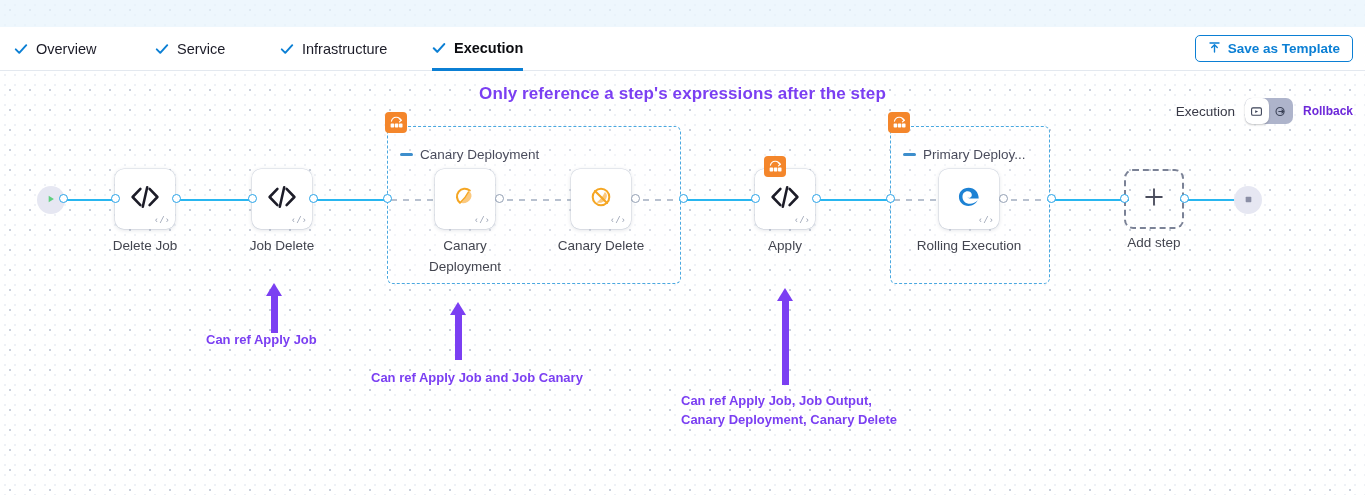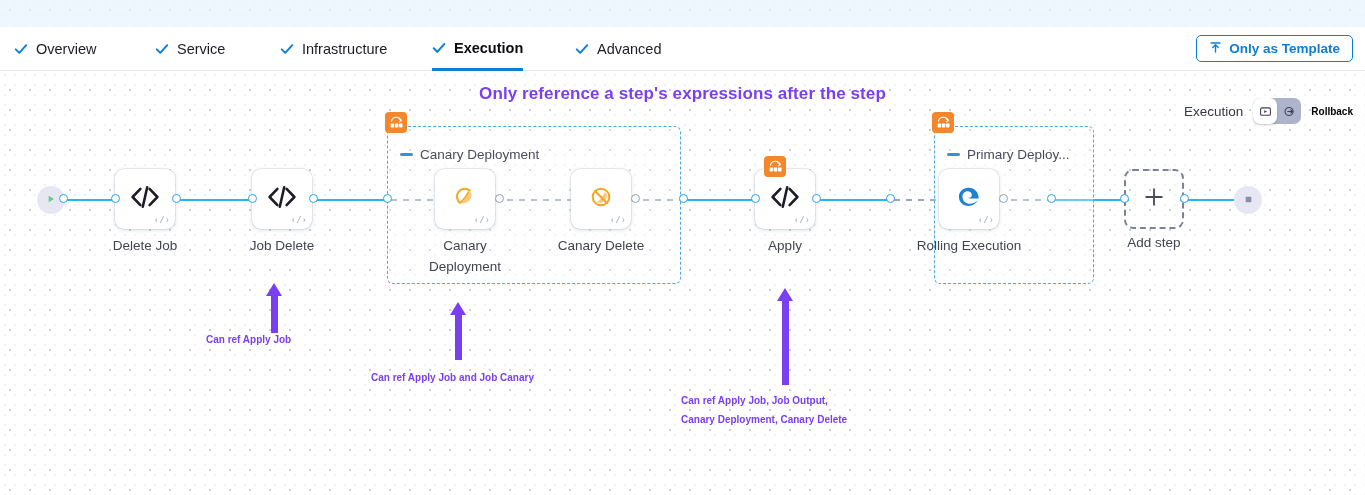--- a/index.html
+++ b/index.html
@@ -76,21 +76,21 @@
     padding:0;box-sizing:border-box;cursor:pointer;
   }
   .tg-half{
     width:24px;height:26px;display:flex;align-items:center;justify-content:center;
     box-sizing:border-box;
   }
   .tg-half.on{
     background:#ffffff;border-radius:7px;
     box-shadow:0 1px 2px rgba(0,0,0,.22);
   }
-  #rollback-link{color:#000000;font-weight:bold;cursor:pointer;font-size:10px;}
+  #rollback-link{color:#6d28d9;font-weight:bold;cursor:pointer;font-size:12px;}
 
   
   #pipeline{position:absolute;left:0;top:0;width:1365px;height:495px;}
 
   .grp{
     position:absolute;
     border:1.3px dashed #4aa8e0;border-radius:6px;
     background:rgba(255,255,255,0.30);
     box-sizing:border-box;
   }
@@ -166,21 +166,21 @@
 
   
   .arrow{position:absolute;}
   .arrow .shaft{position:absolute;left:5px;top:11px;width:7px;background:#7b3ff2;}
   .arrow .head{
     position:absolute;left:0;top:0;width:0;height:0;
     border-left:8.5px solid transparent;border-right:8.5px solid transparent;
     border-bottom:13px solid #7b3ff2;
   }
   .note{
-    position:absolute;font-size:10px;font-weight:bold;color:#7b3ff2;
+    position:absolute;font-size:13px;font-weight:bold;color:#7b3ff2;
     line-height:19px;white-space:pre-line;
   }
 </style>
 </head>
 <body>
 
 <div id="canvas">
   <div id="canvas-tint-top"></div>
 </div>
 
@@ -214,39 +214,31 @@
 
   <div class="tab active" id="tab3" style="left: 432px;">
     <span class="check">
       <svg viewBox="0 0 16 16" width="14" height="14">
           <path d="M2 8.4 L6 12.4 L14 3.6" stroke="#0b7fd4" stroke-width="2.4" fill="none" stroke-linecap="round" stroke-linejoin="round"></path>
         </svg>
     </span>
     <span class="tab-lbl">Execution</span>
   </div>
 
-  <div class="tab" id="tab4" style="left: 575px;">
-    <span class="check">
-      <svg viewBox="0 0 16 16" width="14" height="14">
-          <path d="M2 8.4 L6 12.4 L14 3.6" stroke="#0b7fd4" stroke-width="2.2" fill="none" stroke-linecap="round" stroke-linejoin="round"></path>
-        </svg>
-    </span>
-    <span class="tab-lbl">Advanced</span>
-  </div>
 </div>
 
 <div id="save-template">
   <span>
     <svg viewBox="0 0 16 16" width="13" height="13">
       <path d="M2.5 2.4 H13.5" stroke="#0b7fd4" stroke-width="1.7" stroke-linecap="round"></path>
       <path d="M8 13.6 V5.2" stroke="#0b7fd4" stroke-width="1.7" stroke-linecap="round"></path>
       <path d="M4.6 8.1 L8 4.7 L11.4 8.1" stroke="#0b7fd4" stroke-width="1.7" fill="none" stroke-linecap="round" stroke-linejoin="round"></path>
     </svg>
   </span>
-  <span>Only as Template</span>
+  <span>Save as Template</span>
 </div>
 
 <div id="headline">Only reference a step's expressions after the step</div>
 
 <div id="exec-rollback">
   <span>Execution</span>
   <span id="exec-toggle">
     <span class="tg-half on">
       <svg viewBox="0 0 18 18" width="13" height="13">
         <rect x="2.2" y="4" width="13.6" height="10.2" rx="1.8" fill="none" stroke="#3b4257" stroke-width="1.5"></rect>
@@ -288,21 +280,21 @@
         <rect x="8.8" y="11.0" width="4.6" height="5.4" rx="0.9" fill="#ffffff"></rect>
         <rect x="14.3" y="11.0" width="4.6" height="5.4" rx="0.9" fill="#ffffff"></rect>
       </svg>
     </div>
     <div class="grp-title">
       <span class="grp-dash"></span>
       <span>Canary Deployment</span>
     </div>
   </div>
 
-  <div class="grp" style="left:934px;top:126px;width:160px;height:158px;">
+  <div class="grp" style="left:890px;top:126px;width:160px;height:158px;">
     <div class="grp-badge">
       <svg viewBox="0 0 22 21" width="17" height="16">
         <path d="M4.4 8.0 A6.6 6.6 0 0 1 17.0 7.2" stroke="#ffffff" stroke-width="1.5" fill="none" stroke-linecap="round"></path>
         <path d="M14.4 4.6 L17.4 6.9 L14.9 9.0" stroke="#ffffff" stroke-width="1.5" fill="none" stroke-linecap="round" stroke-linejoin="round"></path>
         <rect x="3.3" y="11.0" width="4.6" height="5.4" rx="0.9" fill="#ffffff"></rect>
         <rect x="8.8" y="11.0" width="4.6" height="5.4" rx="0.9" fill="#ffffff"></rect>
         <rect x="14.3" y="11.0" width="4.6" height="5.4" rx="0.9" fill="#ffffff"></rect>
       </svg>
     </div>
     <div class="grp-title">

